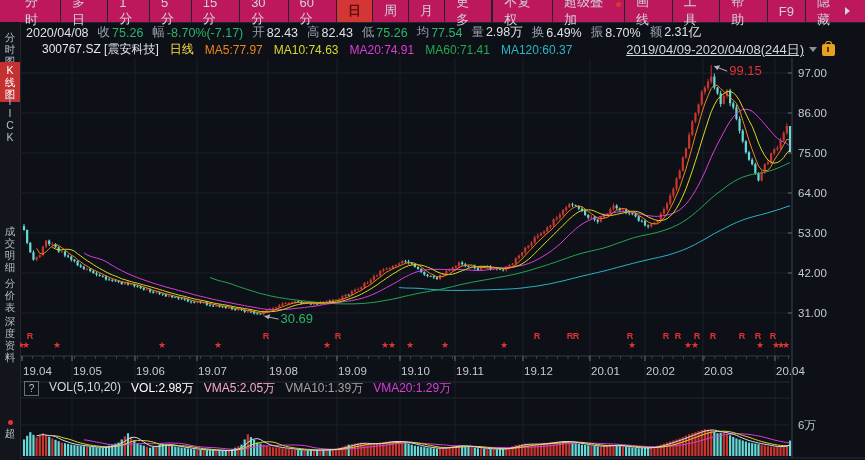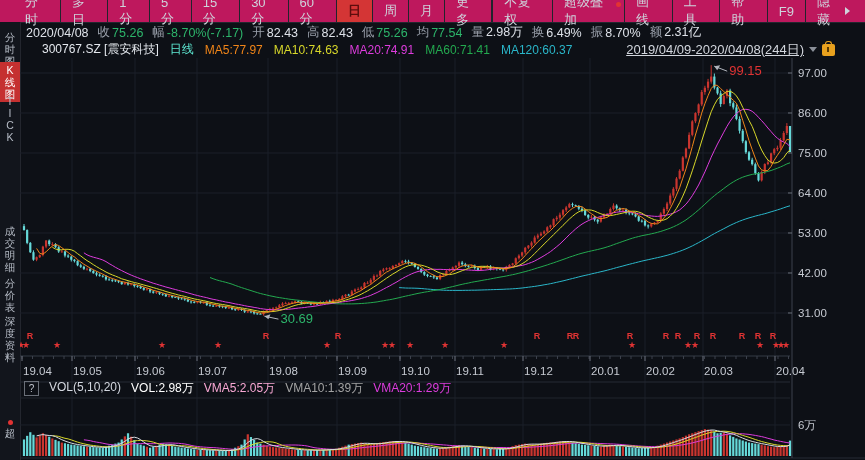--- a/index.html
+++ b/index.html
@@ -23,21 +23,21 @@
   .side-item.active{background:#c53030;color:#fff;padding:2px 0;}
   .side-item .sdot{width:5px;height:5px;border-radius:50%;background:#e23333;margin-bottom:2px;}
   
   .info-row{position:absolute;left:26px;top:24px;height:17px;display:flex;gap:9px;align-items:center;
             font-size:12.5px;white-space:nowrap;}
   .seg{display:flex;align-items:center;}
   .seg .lbl{color:#9aa0ab;margin-right:2px;}
   .val-green{color:#2db56b;} .val-white{color:#dde1e8;}
   
   .legend-row{position:absolute;left:20px;top:42px;height:15px;display:flex;gap:11px;align-items:center;font-size:12px;white-space:nowrap;margin-left:22px;}
-  .symbol{color:#e4e8ee;} .period-label{color:#5eead4;}
+  .symbol{color:#e4e8ee;} .period-label{color:#fde047;}
   .range-box{position:absolute;right:30px;top:42px;height:15px;display:flex;align-items:center;gap:5px;font-size:13px;}
   .range-text{color:#d2d6dd;text-decoration:underline;}
   .lock{width:13px;height:12px;background:#e8a11e;border-radius:2px;position:relative;}
   .lock:before{content:"";position:absolute;left:3px;top:-3px;width:5px;height:5px;border:1.5px solid #e8a11e;border-bottom:none;border-radius:3px 3px 0 0;}
   .lock:after{content:"";position:absolute;left:5px;top:3px;width:2px;height:5px;background:#5a3a00;}
   
   .vol-legend{position:absolute;left:24px;top:380px;height:16px;display:flex;gap:10px;align-items:center;font-size:12px;white-space:nowrap;z-index:3;}
   .help-box{width:13px;height:13px;border:1px solid #6a6f78;color:#c0c4cc;font-size:10px;display:flex;align-items:center;justify-content:center;}
   
   .chart{position:absolute;left:20px;top:58px;width:845px;height:402px;}

